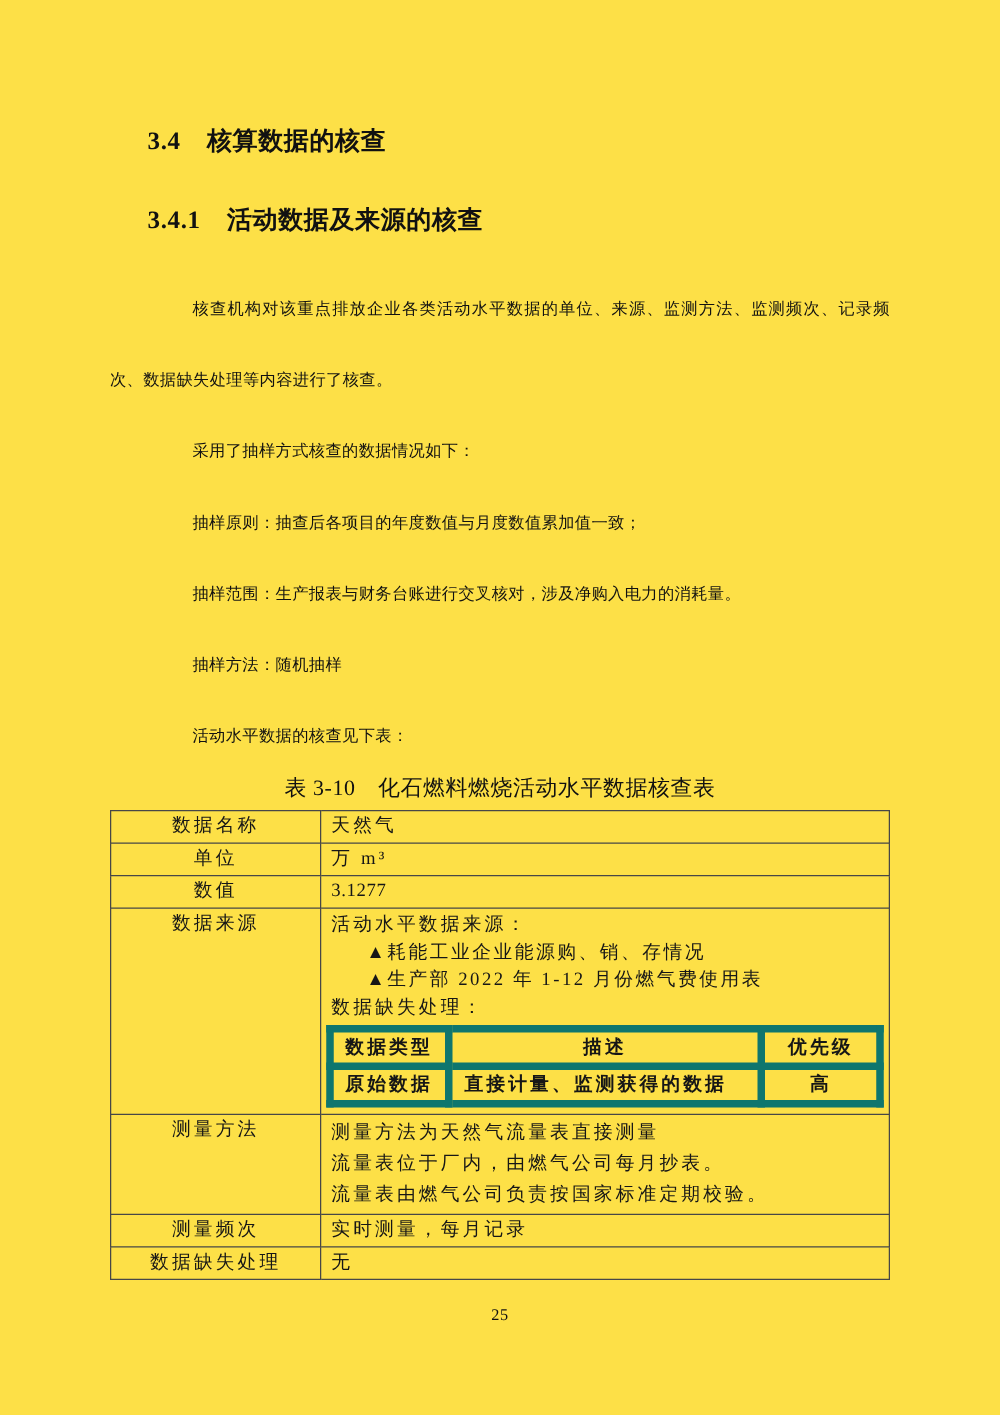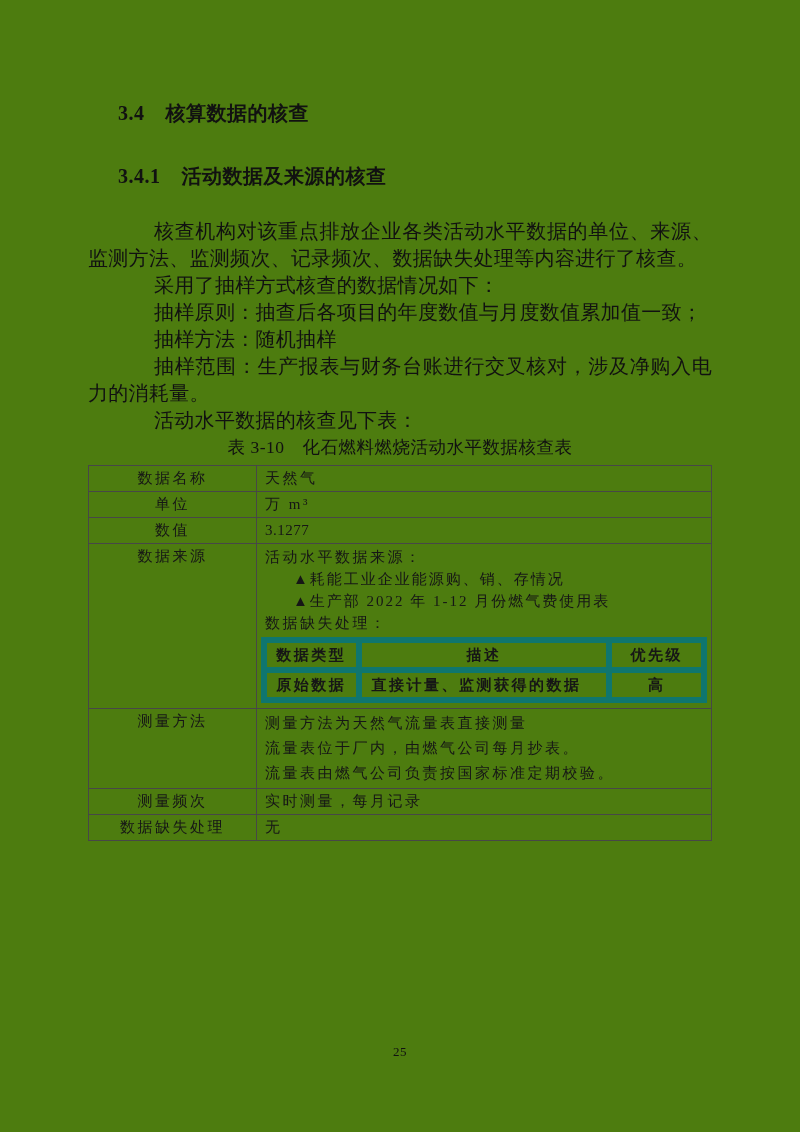--- a/index.html
+++ b/index.html
@@ -1,20 +1,20 @@
 <!DOCTYPE html>
 <html><head>
 <meta charset="utf-8">
 <style>
   html,body{margin:0;padding:0;background:#ffffff;}
   .page{
     position:relative;
     width:800px;height:1132px;
     margin:0 auto;
-    background:#4d7c0f;
+    background:#fde047;
     color:#111;
     font-family:"Liberation Serif","DejaVu Serif",serif;
     overflow:hidden;
   }
   .content{padding:0 88px;}
 
   .h1{
     margin:100px 0 0 30px;
     font-size:20px;line-height:26px;
     font-weight:700;
@@ -23,22 +23,22 @@
   .h2{
     margin:37px 0 0 30px;
     font-size:20px;line-height:26px;
     font-weight:700;
     letter-spacing:0.5px;
   }
   .h-num{margin-right:21px;}
 
   .bodytext{
     margin-top:29px;
-    font-size:20px;
-    line-height:27px;
+    font-size:13px;
+    line-height:57px;
     text-align:justify;
     letter-spacing:0.3px;
   }
   .bodytext p{margin:0;text-indent:66px;}
 
   .caption{
     margin-top:0;
     font-size:17.5px;
     line-height:26px;
     text-align:center;
@@ -112,22 +112,22 @@
     </div>
 
     <div class="h2">
       <span class="h-num">3.4.1</span><span>活动数据及来源的核查</span>
     </div>
 
     <div class="bodytext">
       <p>核查机构对该重点排放企业各类活动水平数据的单位、来源、监测方法、监测频次、记录频次、数据缺失处理等内容进行了核查。</p>
       <p>采用了抽样方式核查的数据情况如下：</p>
       <p>抽样原则：抽查后各项目的年度数值与月度数值累加值一致；</p>
+      <p>抽样范围：生产报表与财务台账进行交叉核对，涉及净购入电力的消耗量。</p>
       <p>抽样方法：随机抽样</p>
-      <p>抽样范围：生产报表与财务台账进行交叉核对，涉及净购入电力的消耗量。</p>
       <p>活动水平数据的核查见下表：</p>
     </div>
 
     <div class="caption">表 3-10　化石燃料燃烧活动水平数据核查表</div>
 
     <table class="main">
       <tbody>
         <tr class="r-simple">
           <td class="lab">数据名称</td>
           <td class="val">天然气</td>

